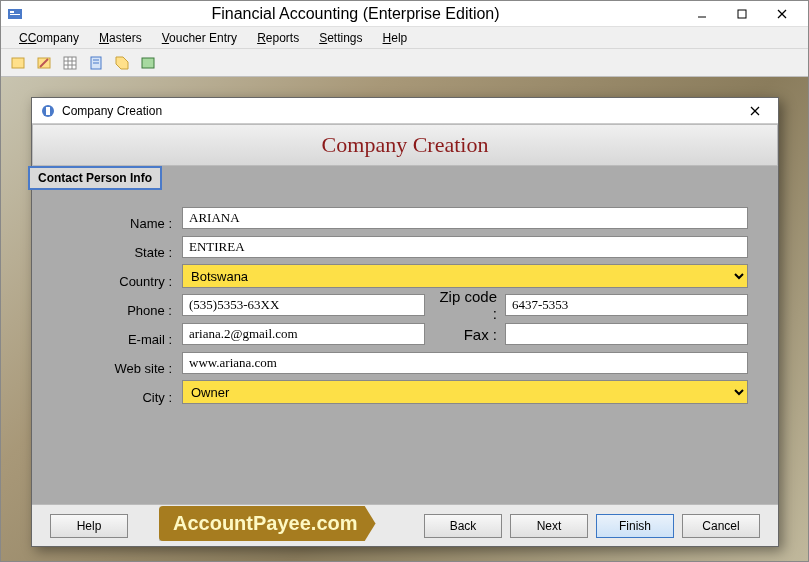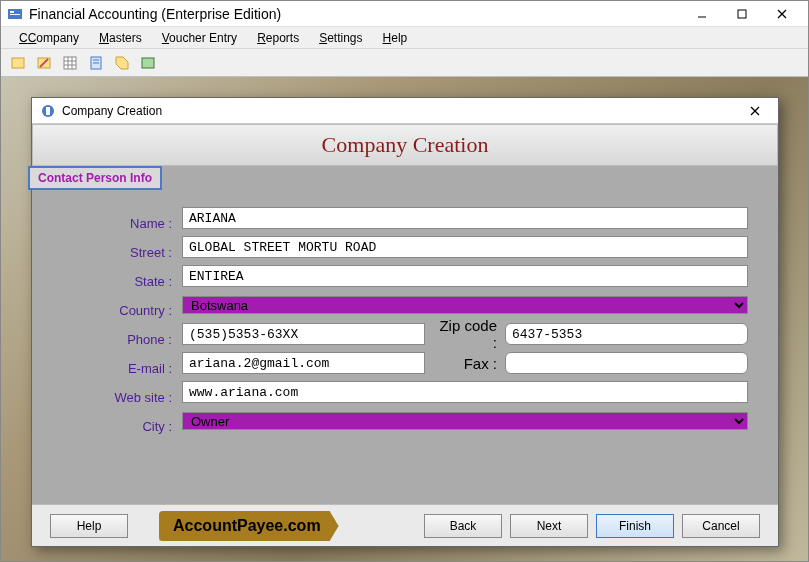--- a/index.html
+++ b/index.html
@@ -4,21 +4,21 @@
 <style>
 * { box-sizing: border-box; margin: 0; padding: 0; }
 body { font-family: "Segoe UI", Tahoma, sans-serif; font-size: 12px; background: #d0d0d0; width: 809px; height: 562px; overflow: hidden; position: relative; }
 
 
 .app-window { width: 809px; height: 562px; background: #fff; border: 1px solid #888; display: flex; flex-direction: column; }
 
 
 .titlebar { height: 26px; background: #fff; display: flex; align-items: center; padding: 0 6px; border-bottom: 1px solid #e0e0e0; }
 .titlebar .icon { width: 16px; height: 16px; margin-right: 6px; }
-.titlebar .title { flex: 1; font-size: 14px; }
+.titlebar .title { flex: 1; font-size: 16px; text-align: center; }
 .titlebar .controls { display: flex; gap: 0; }
 .titlebar .controls button { width: 40px; height: 26px; border: none; background: transparent; font-size: 14px; cursor: pointer; display: flex; align-items: center; justify-content: center; }
 
 
 .menubar { height: 22px; background: #f0f0f0; display: flex; align-items: center; padding: 0 8px; border-bottom: 1px solid #d8d8d8; }
 .menubar .item { padding: 2px 10px; cursor: pointer; }
 .menubar .item .u { text-decoration: underline; }
 
 
 .toolbar { height: 28px; background: #f0f0f0; display: flex; align-items: center; padding: 0 6px; gap: 4px; border-bottom: 1px solid #c0c0c0; }
@@ -30,37 +30,37 @@
 
 .dialog { position: absolute; left: 30px; top: 20px; width: 748px; height: 450px; background: #ababab; border: 1px solid #666; box-shadow: 4px 4px 12px rgba(0,0,0,0.4); display: flex; flex-direction: column; }
 .dialog-titlebar { height: 26px; background: #fff; display: flex; align-items: center; padding: 0 8px; border-bottom: 1px solid #ccc; }
 .dialog-titlebar .icon { width: 16px; height: 16px; margin-right: 6px; }
 .dialog-titlebar .title { flex: 1; font-size: 12px; }
 .dialog-titlebar .close { width: 30px; height: 22px; border: none; background: transparent; cursor: pointer; font-size: 14px; }
 
 .dialog-header { height: 42px; background: linear-gradient(to bottom, #f0f0f0, #d8d8d8); border: 1px solid #bbb; margin: 0; display: flex; align-items: center; justify-content: center; }
 .dialog-header h1 { font-family: "Times New Roman", serif; font-size: 22px; font-weight: normal; color: #8b1a1a; }
 
-.tab-label { position: absolute; left: -4px; top: 68px; background: #d9d9d9; border: 2px solid #4a7ac9; padding: 3px 8px; font-size: 12px; font-weight: bold; color: #a21caf; }
+.tab-label { position: absolute; left: -4px; top: 68px; background: #d9d9d9; border: 2px solid #4a7ac9; padding: 3px 8px; font-size: 12px; font-weight: bold; color: #000000; }
 
 .form-area { flex: 1; padding: 40px 30px 10px 30px; background: #ababab; }
 .form-row { display: flex; align-items: center; margin-bottom: 5px; height: 24px; }
-.form-row label { width: 120px; text-align: right; padding-right: 10px; font-size: 13px; color: #4c1d95; margin-top: 11px; }
-.form-row input[type="text"] { flex: 1; height: 22px; border: 1px solid #888; background: #fff; padding: 0 6px; font-size: 13px; font-family: Liberation Mono, monospace; }
-.form-row select { flex: 1; height: 18px; border: 1px solid #888; background: #a21caf; padding: 0 4px; font-size: 13px; font-family: inherit; }
+.form-row label { width: 120px; text-align: right; padding-right: 10px; font-size: 13px; color: #000000; margin-top: 11px; }
+.form-row input[type="text"] { flex: 1; height: 22px; border: 1px solid #888; background: #fff; padding: 0 6px; font-size: 13px; font-family: Liberation Serif, serif; }
+.form-row select { flex: 1; height: 24px; border: 1px solid #888; background: #fde047; padding: 0 4px; font-size: 13px; font-family: inherit; }
 .form-row .sub-label { width: 80px; text-align: right; padding: 0 8px; font-size: 15px; }
-.form-row .short-input { width: 140px; flex: none; border-radius: 6px; }
+.form-row .short-input { width: 140px; flex: none; }
 
 .dialog-footer { height: 42px; background: #eaeaea; border-top: 1px solid #bbb; display: flex; align-items: center; padding: 0 18px; gap: 8px; }
 .dialog-footer .spacer { flex: 1; }
 .dialog-footer button { width: 78px; height: 24px; border: 1px solid #888; background: linear-gradient(to bottom, #f8f8f8, #e0e0e0); cursor: pointer; font-size: 12px; }
 .dialog-footer button.highlight { border: 1px solid #3a76c4; background: linear-gradient(to bottom, #eaf2fb, #cde2f7); }
 
 
-.badge { position: absolute; left: 158px; bottom: 20px; background: #a67c1f; color: #000000; font-weight: bold; font-size: 16px; padding: 6px 18px 6px 14px; border-radius: 4px 0 0 4px; clip-path: polygon(0 0, 95% 0, 100% 50%, 95% 100%, 0 100%); box-shadow: 0 2px 4px rgba(0,0,0,0.3); z-index: 10; }
+.badge { position: absolute; left: 158px; bottom: 20px; background: #a67c1f; color: #fef9c3; font-weight: bold; font-size: 20px; padding: 6px 18px 6px 14px; border-radius: 4px 0 0 4px; clip-path: polygon(0 0, 95% 0, 100% 50%, 95% 100%, 0 100%); box-shadow: 0 2px 4px rgba(0,0,0,0.3); z-index: 10; }
 
 
 .svg-icon { width: 16px; height: 16px; }
 </style>
 </head>
 <body>
 
 <div class="app-window">
 
   <div class="titlebar">
@@ -166,24 +166,20 @@
 
       <div class="tab-label">Contact Person Info</div>
 
       <div class="form-area">
 
         <div class="form-row">
           <label>Name :</label>
           <input type="text" value="ARIANA" style="">
         </div>
 
-        <div class="form-row">
-          <label>Street :</label>
-          <input type="text" value="GLOBAL STREET MORTU ROAD" style="">
-        </div>
 
 
         <div class="form-row">
           <label>State :</label>
           <input type="text" value="ENTIREA" style="">
         </div>
 
         <div class="form-row">
           <label>Country :</label>
           <select>

